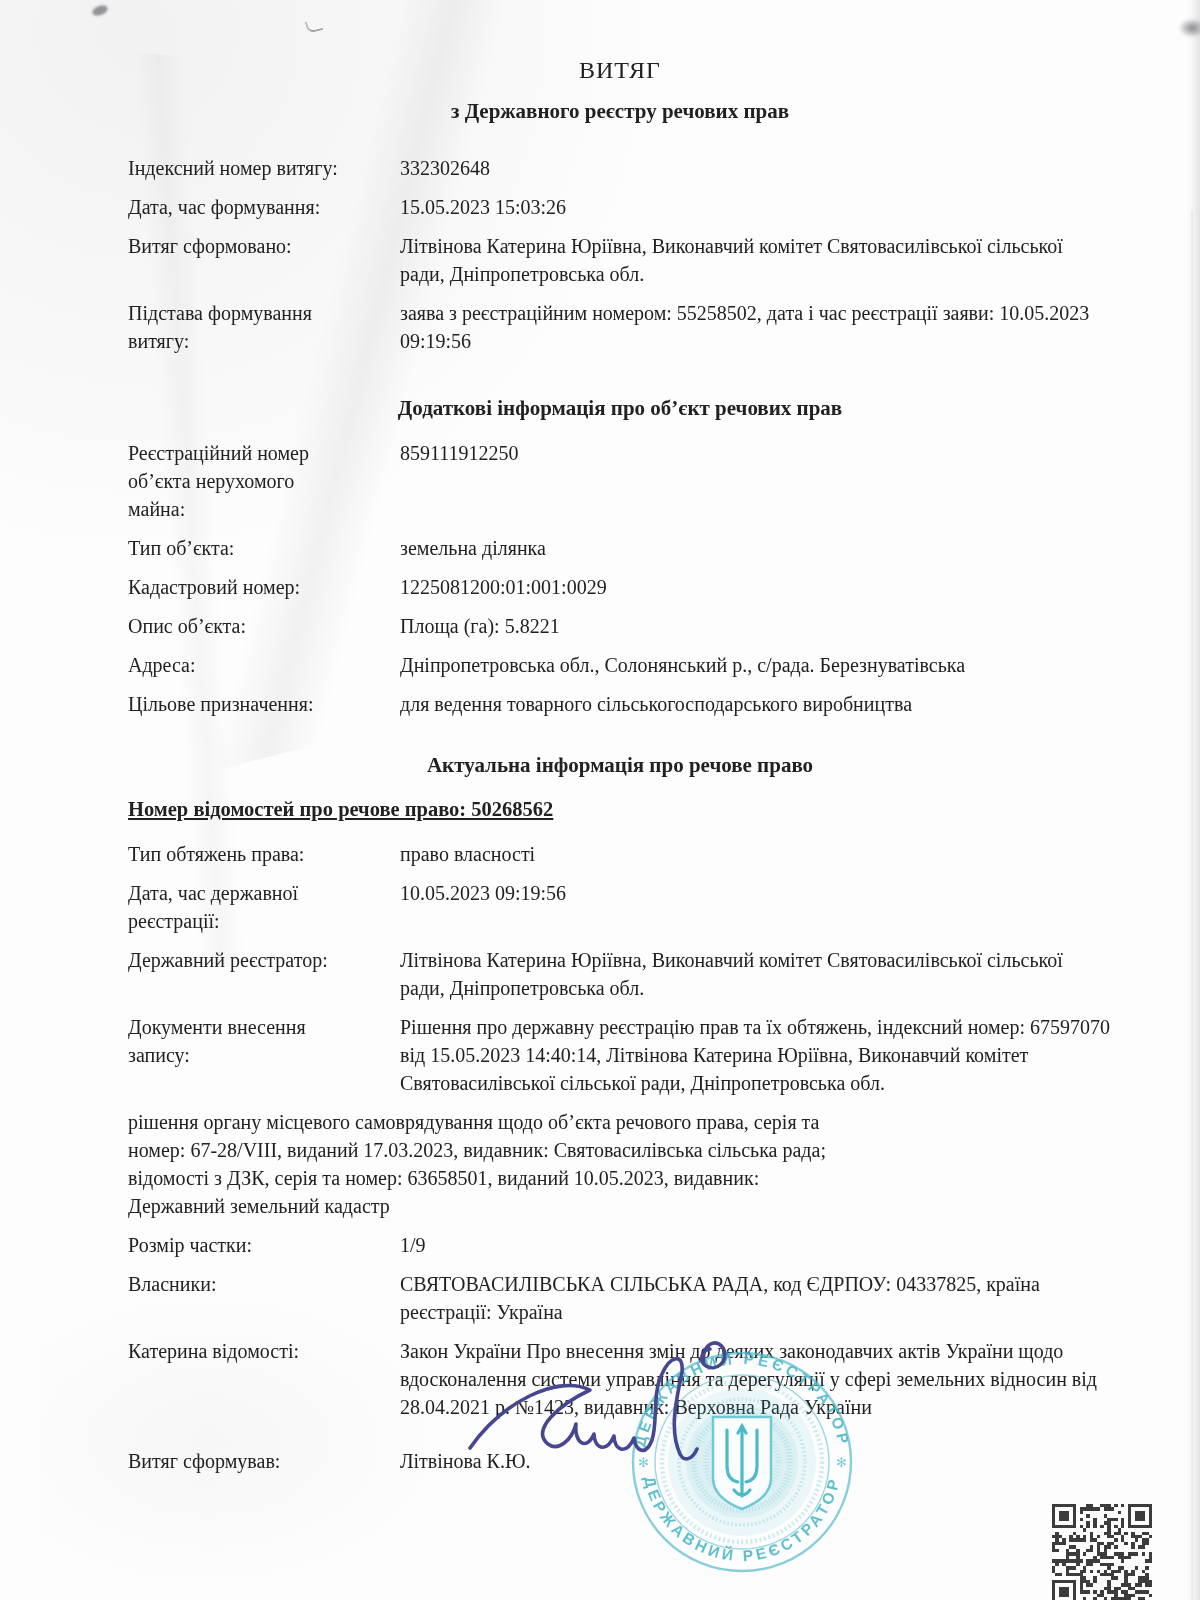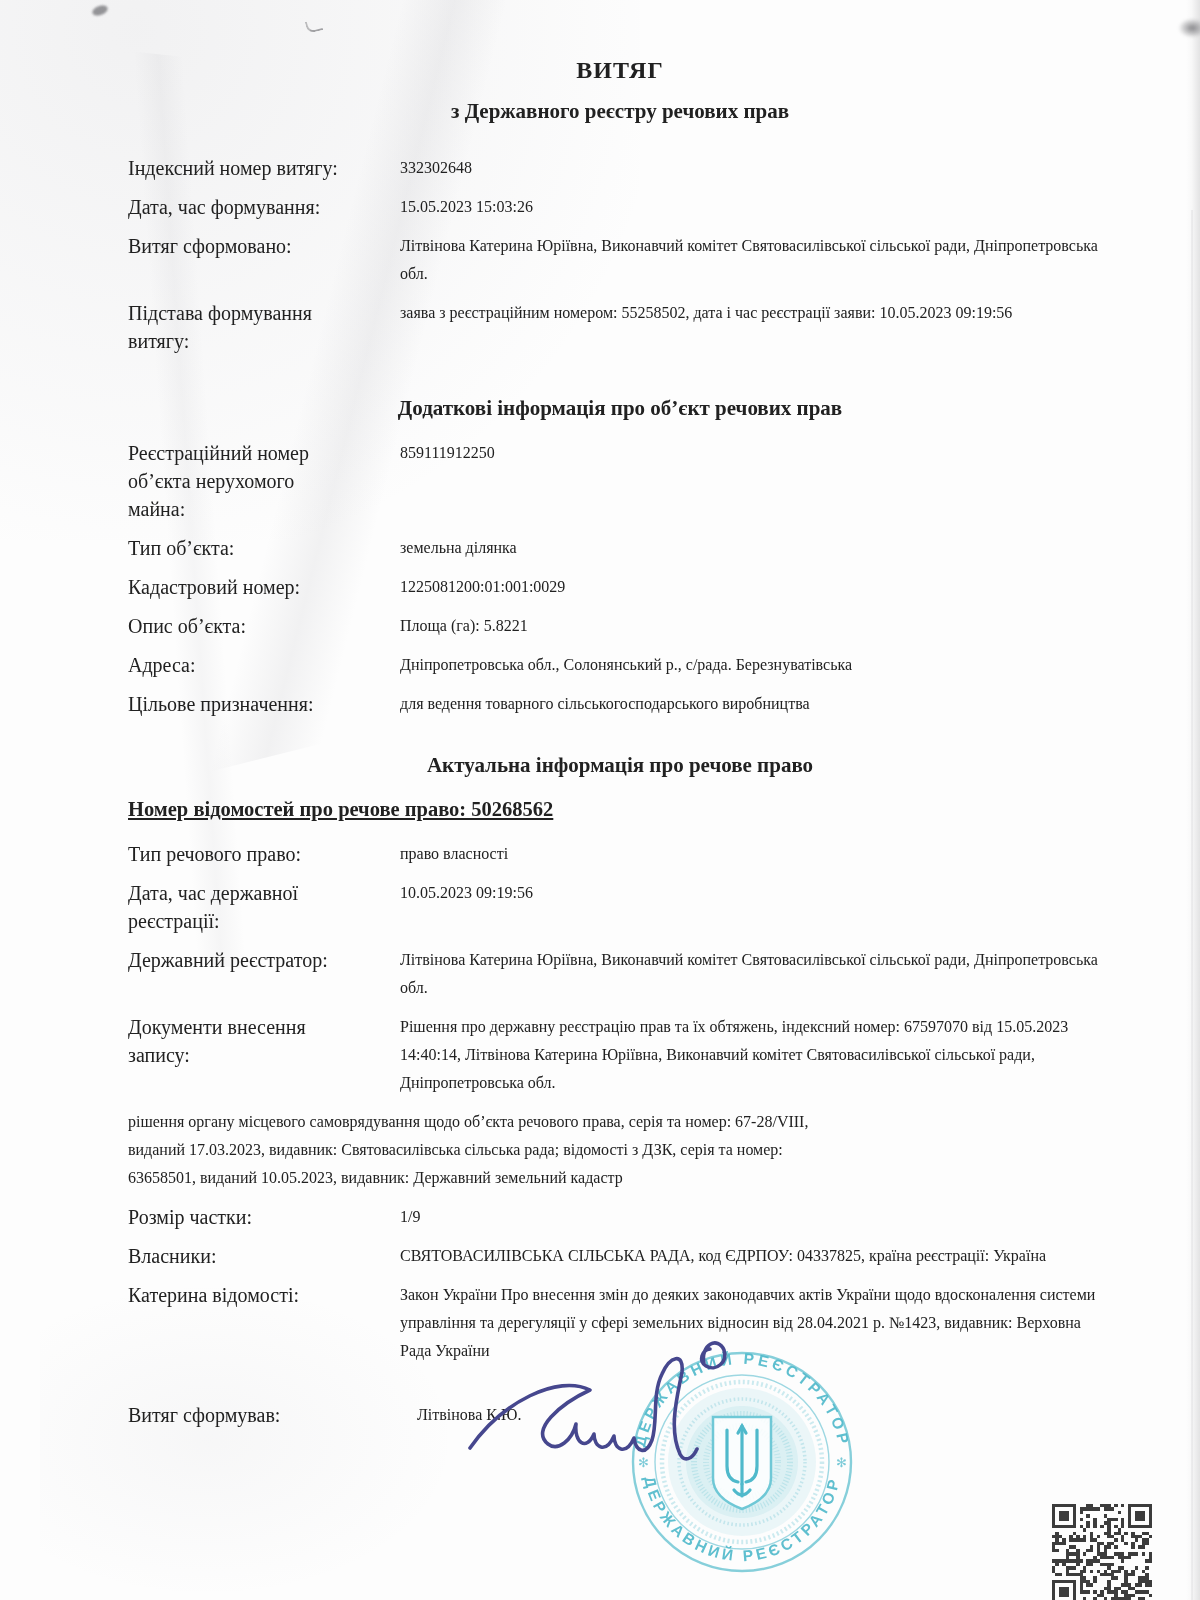--- a/index.html
+++ b/index.html
@@ -27,31 +27,31 @@
   .edge-right{right:0;top:0;width:14px;height:100%;
     background:linear-gradient(to left, rgba(90,90,95,.16), rgba(120,120,125,.04) 60%, transparent);}
   .scan-line{right:7px;top:210px;width:2px;height:1390px;background:rgba(90,90,95,.07);}
   .smudge{position:absolute;border-radius:50%;filter:blur(1px);pointer-events:none;}
   .smudge-tl{left:92px;top:6px;width:16px;height:9px;background:rgba(70,70,75,.55);transform:rotate(-20deg);}
   .smudge-tick{left:306px;top:20px;width:14px;height:10px;background:transparent;border-bottom:2px solid rgba(80,80,85,.5);border-left:2px solid rgba(80,80,85,.35);border-radius:0 0 0 8px;transform:rotate(-14deg);filter:none;}
   .smudge-tr{left:1178px;top:18px;width:28px;height:20px;background:radial-gradient(ellipse, rgba(75,75,80,.65), rgba(75,75,80,0) 70%);filter:blur(1.5px);}
 
   
   .content{position:relative;padding:56px 0 0 128px;width:984px;}
-  .doc-title{text-align:center;font-weight:bold;font-size:24px;letter-spacing:1px;line-height:28px;}
+  .doc-title{text-align:center;font-weight:normal;font-size:24px;letter-spacing:1px;line-height:28px;}
   .doc-subtitle{text-align:center;font-weight:bold;font-size:21px;margin-top:14px;line-height:26px;}
   .fields{margin-top:30px;}
   .row{display:flex;align-items:flex-start;margin-bottom:11px;}
   .lbl{flex:none;width:272px;padding-right:10px;box-sizing:border-box;
        font-size:20px;line-height:28px;white-space:pre-line;}
-  .val{width:712px;font-size:16px;line-height:28px;}
+  .val{width:712px;font-size:20px;line-height:28px;}
   .section-head{text-align:center;font-weight:bold;font-size:21px;line-height:26px;
        margin-top:34px;margin-bottom:18px;}
   .record-line{font-weight:bold;font-size:20.5px;line-height:26px;margin:0 0 18px 0;text-decoration:underline;}
-  .footer-row{margin-top:36px;gap:17px;}
+  .footer-row{margin-top:26px;}
 
   
   .seal{position:absolute;left:620px;top:1340px;width:244px;height:244px;pointer-events:none;}
   .signature{position:absolute;left:462px;top:1330px;width:310px;height:180px;pointer-events:none;}
   .qr{position:absolute;left:1052px;top:1504px;width:100px;height:100px;}
 </style>
 </head>
 <body>
 
 <div class="page">
@@ -119,21 +119,21 @@
         <div class="lbl">Цільове призначення:</div>
         <div class="val">для ведення товарного сільськогосподарського виробництва</div>
       </div>
     </div>
 
     <div class="section-head">Актуальна інформація про речове право</div>
     <div class="record-line">Номер відомостей про речове право: 50268562</div>
 
     <div>
       <div class="row">
-        <div class="lbl">Тип речового право:</div>
+        <div class="lbl">Тип обтяжень права:</div>
         <div class="val">право власності</div>
       </div>
       <div class="row">
         <div class="lbl">Дата, час державної
 реєстрації:</div>
         <div class="val">10.05.2023 09:19:56</div>
       </div>
       <div class="row">
         <div class="lbl">Державний реєстратор:</div>
         <div class="val">Літвінова Катерина Юріївна, Виконавчий комітет Святовасилівської сільської ради, Дніпропетровська обл.</div>

